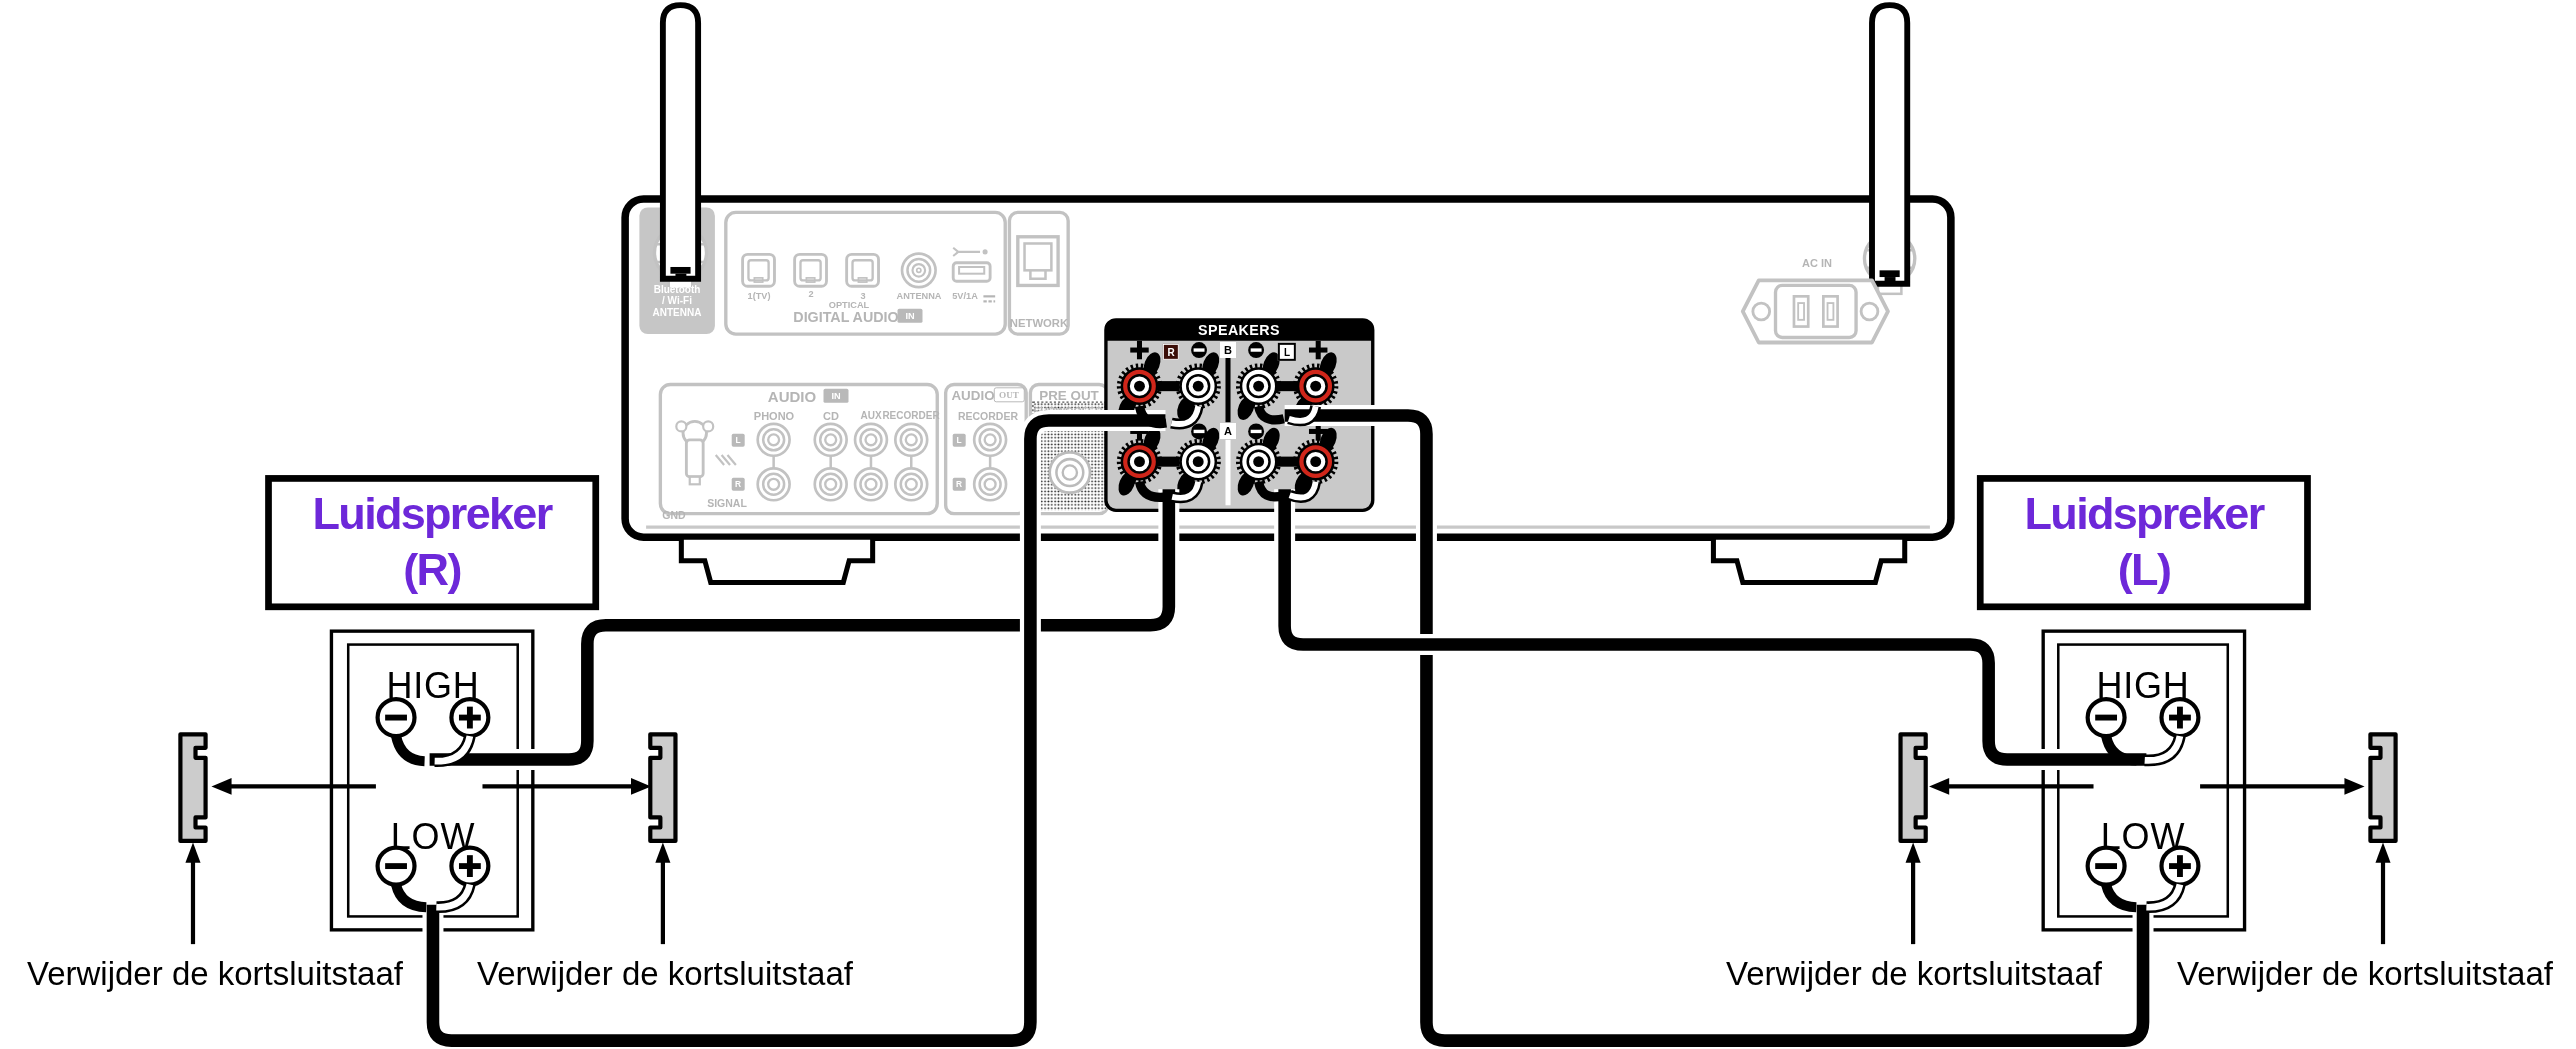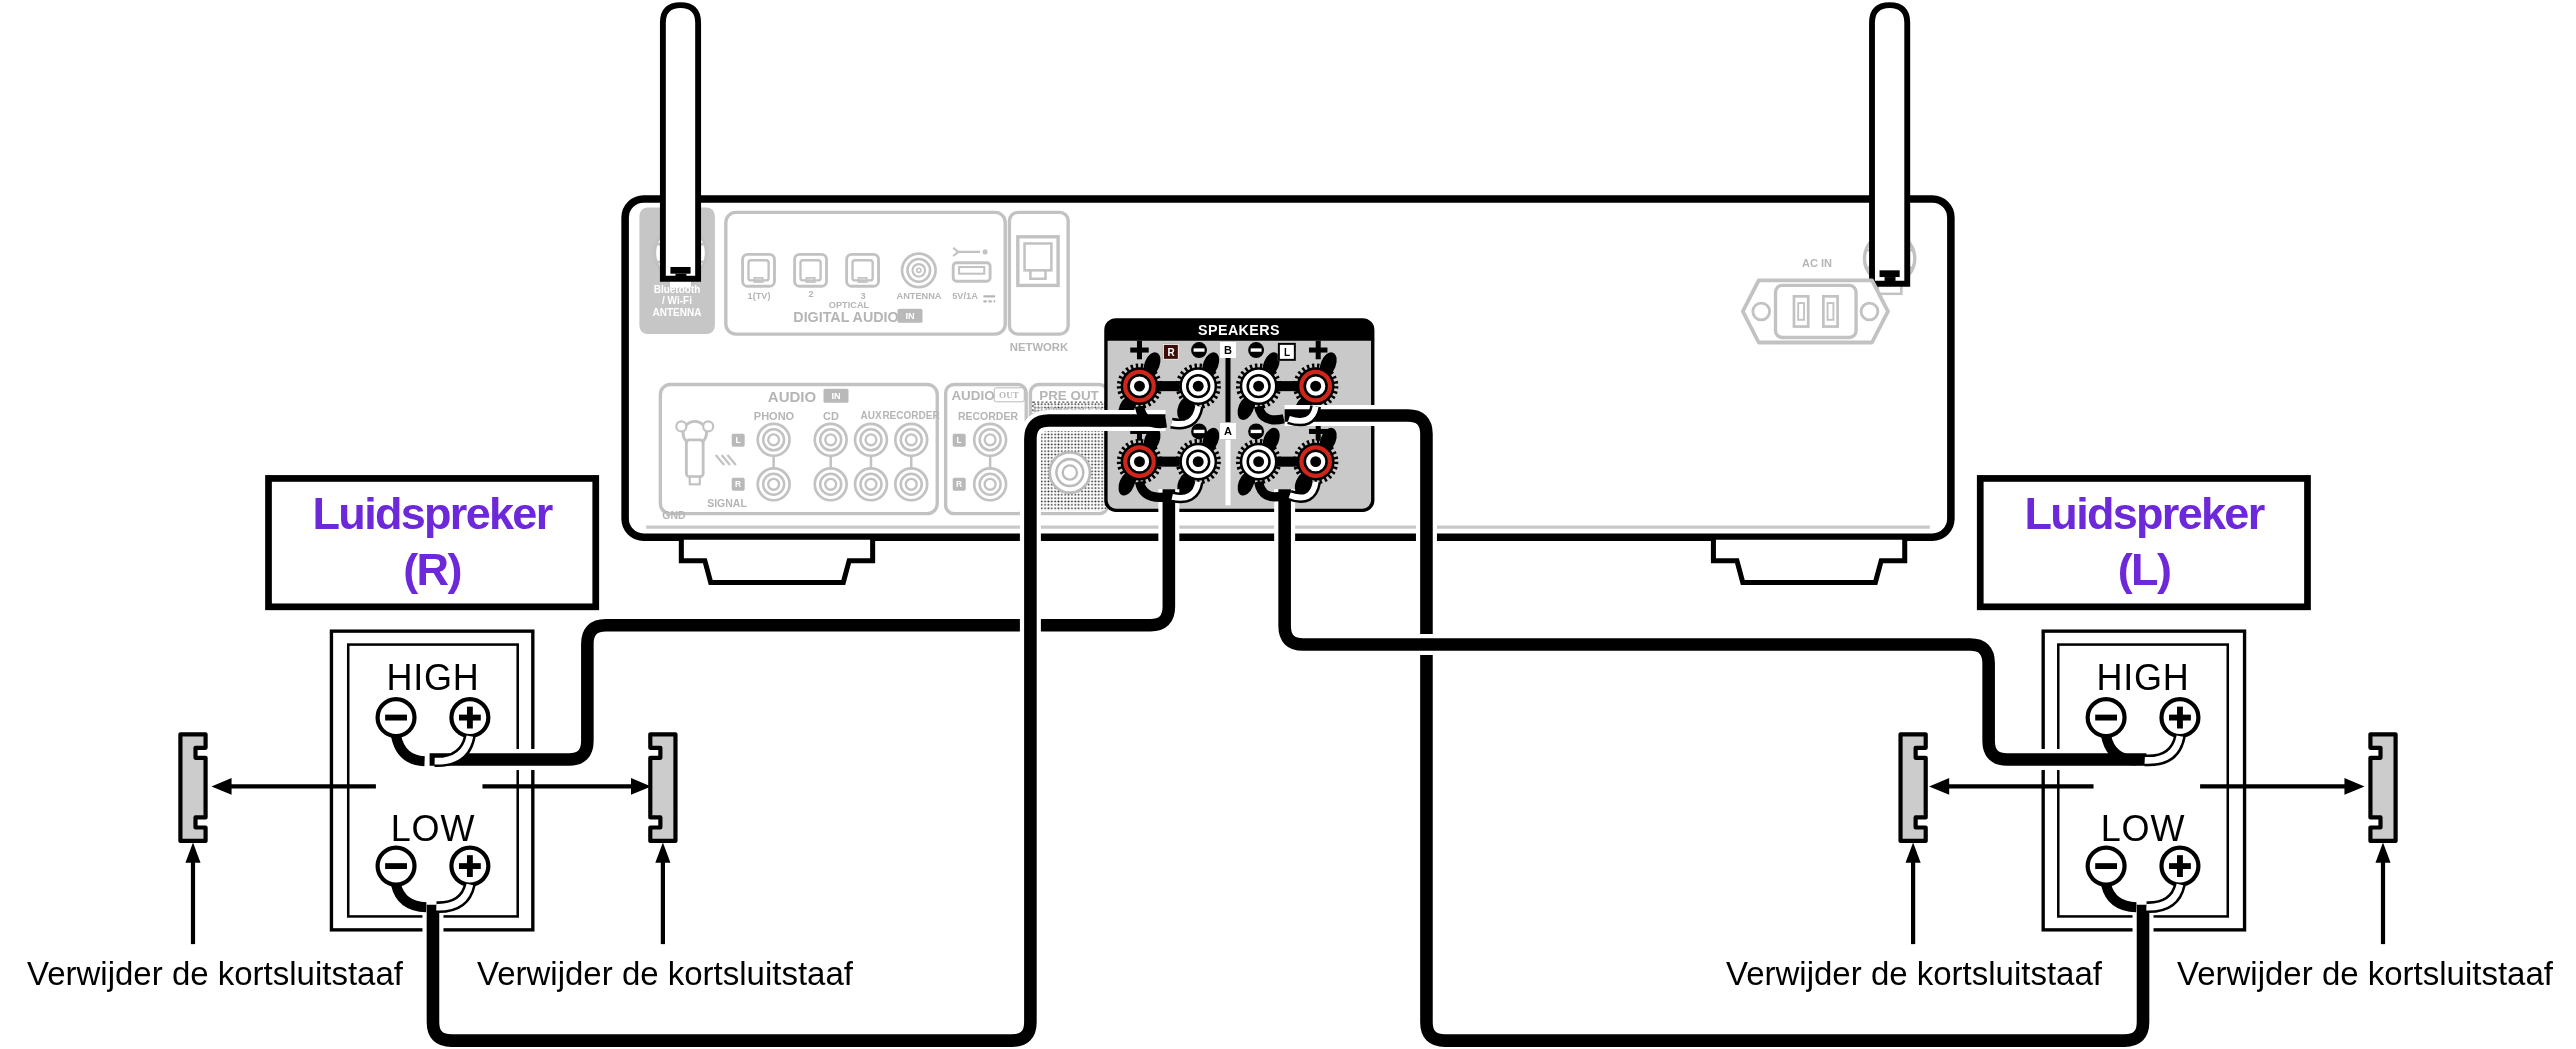--- a/index.html
+++ b/index.html
@@ -13,21 +13,21 @@
   .w{color:#fff;font-weight:bold;}
   .badge-solid{position:absolute;z-index:2;background:#b9b9b9;color:#fff;font-weight:bold;
     display:flex;align-items:center;justify-content:center;transform:translate(-50%,-50%);border-radius:1.7px;}
   .badge-outline{position:absolute;z-index:2;border:1.7px solid #b9b9b9;color:#b9b9b9;font-weight:bold;
     display:flex;align-items:center;justify-content:center;transform:translate(-50%,-50%);border-radius:2.5px;}
   .badge-white{position:absolute;z-index:2;background:#fff;color:#000;font-weight:bold;
     display:flex;align-items:center;justify-content:center;transform:translate(-50%,-50%);}
   .badge-dark{position:absolute;z-index:2;background:#3c0e07;border:1.7px solid #fff;color:#fff;font-weight:bold;
     display:flex;align-items:center;justify-content:center;transform:translate(-50%,-50%);}
   .spk-title{font-weight:bold;font-size:45px;letter-spacing:-1.7px;color:#6d28d9;}
-  .hl{font-size:36px;color:#000;font-weight:400;letter-spacing:0.8px;}
+  .hl{font-size:36px;color:#000;font-weight:400;letter-spacing:0.8px;margin-top:8px;}
   .caption{font-size:33px;color:#000;font-weight:400;}
 </style>
 </head>
 <body>
 
 <div id="stage">
 
 <svg id="base-svg" class="layer" width="2576" height="1050" viewBox="0 0 3070 1251">
   <defs>
     <pattern id="hatch" width="4" height="4" patternUnits="userSpaceOnUse">
@@ -281,21 +281,21 @@
 <div class="t w" style="left:677px;top:307px;font-size:10px;">ANTENNA</div>
 
 <div class="t gray" style="left:759px;top:291px;font-size:9.2px;">1(TV)</div>
 <div class="t gray" style="left:811px;top:289px;font-size:9.2px;">2</div>
 <div class="t gray" style="left:849px;top:300px;font-size:9.2px;">OPTICAL</div>
 <div class="t gray" style="left:863px;top:291px;font-size:9.2px;">3</div>
 <div class="t gray" style="left:919px;top:291px;font-size:9.2px;">ANTENNA</div>
 <div class="t gray" style="left:965px;top:291px;font-size:9.2px;">5V/1A</div>
 <div class="t gray" style="left:846px;top:309px;font-size:14.3px;">DIGITAL AUDIO</div>
 <div class="badge-solid" style="left:910px;top:316px;width:25px;height:14.3px;font-size:9.2px;">IN</div>
-<div class="t gray" style="left:1039px;top:317px;font-size:11.3px;margin-top:24px;">NETWORK</div>
+<div class="t gray" style="left:1039px;top:317px;font-size:11.3px;">NETWORK</div>
 
 <div class="t gray" style="left:792px;top:388px;font-size:15px;">AUDIO</div>
 <div class="badge-solid" style="left:836px;top:396px;width:25px;height:14.3px;font-size:9.2px;">IN</div>
 <div class="t gray" style="left:774px;top:410px;font-size:11px;">PHONO</div>
 <div class="t gray" style="left:831px;top:410px;font-size:11px;">CD</div>
 <div class="t gray" style="left:871px;top:410px;font-size:10px;">AUX</div>
 <div class="t gray" style="left:911px;top:410px;font-size:10px;">RECORDER</div>
 <div class="badge-solid" style="left:738px;top:440px;width:12.6px;height:12.6px;font-size:8.4px;">L</div>
 <div class="badge-solid" style="left:738px;top:484px;width:12.6px;height:12.6px;font-size:8.4px;">R</div>
 <div class="t gray" style="left:681px;top:497px;font-size:10.5px;margin-left:46px;">SIGNAL</div>

